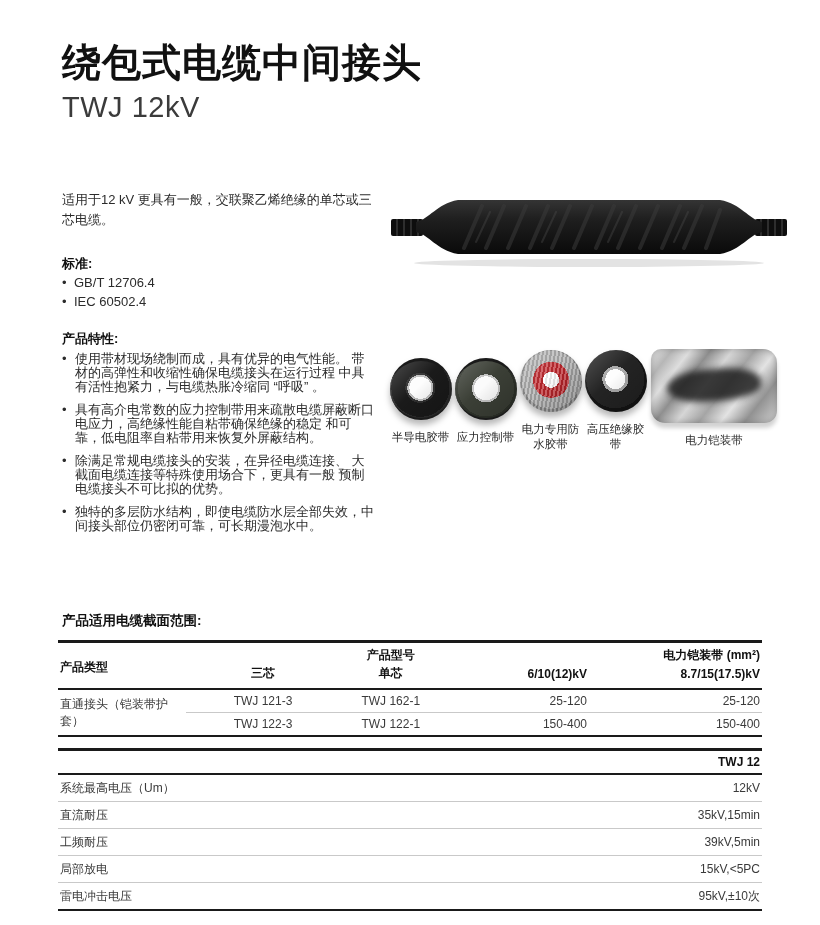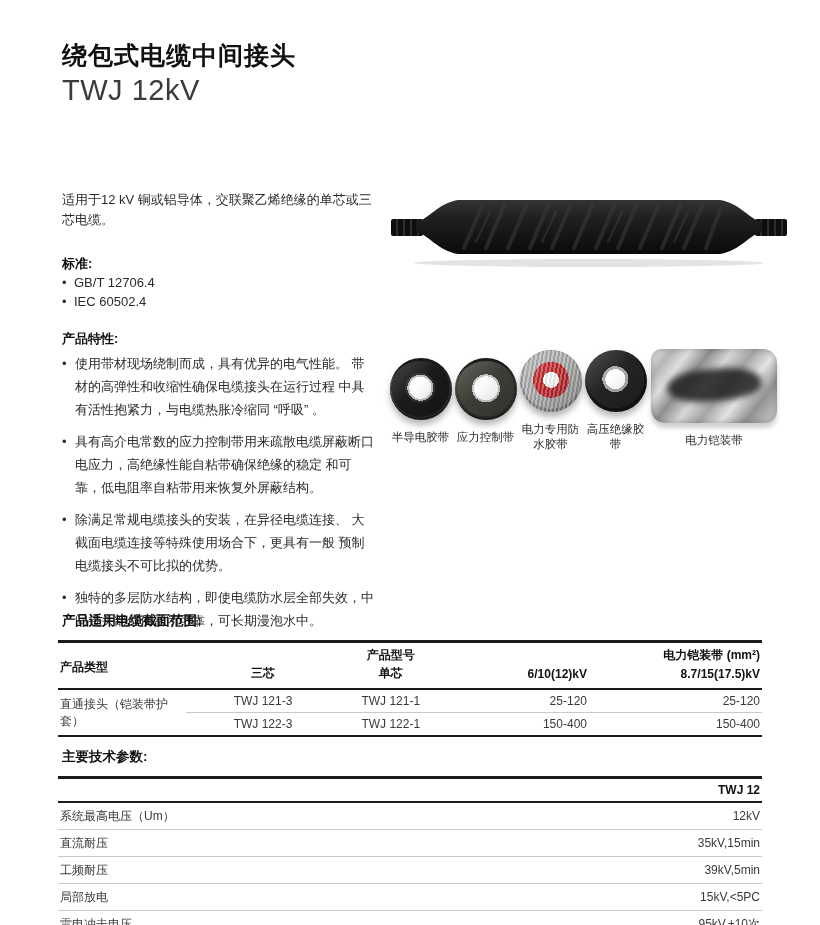--- a/index.html
+++ b/index.html
@@ -8,34 +8,34 @@
   }
   *{box-sizing:border-box;}
   html,body{margin:0;padding:0;background:#fff;}
   .page{
     position:relative; width:820px; height:925px; background:var(--paper);
     font-family:"Liberation Sans","DejaVu Sans",sans-serif; color:var(--text);
     overflow:hidden;
   }
   
   .header{position:absolute; left:62px; top:40px;}
-  .title{font-size:25px; font-weight:bold; color:var(--ink); letter-spacing:1px; line-height:1.2;}
+  .title{font-size:39px; font-weight:bold; color:var(--ink); letter-spacing:1px; line-height:1.2;}
   .subtitle{font-size:29px; font-weight:400; color:#3b3b3b; margin-top:4px; letter-spacing:0.5px;}
 
   
   .left-col{position:absolute; left:62px; top:188px; width:314px; font-size:13px; line-height:20px; color:var(--text);}
   .sec-heading{font-weight:bold; color:var(--ink); line-height:20px;}
   .app-body{margin-top:2px;}
   .standards{margin-top:24px;}
   ul.plain{list-style:none; margin:0; padding:0;}
   .std-item{line-height:18.5px; padding-left:12px; position:relative;}
   .std-item::before{content:"\2022"; position:absolute; left:0;}
   .features{margin-top:18px;}
   .features .sec-heading{margin-bottom:3px;}
-  .feat-item{line-height:23px; padding-left:13px; position:relative;}
+  .feat-item{line-height:14px; padding-left:13px; position:relative;}
   .feat-item::before{content:"\2022"; position:absolute; left:0;}
   .feat-item + .feat-item{margin-top:9px;}
 
   
   .joint-img{position:absolute; left:390px; top:186px; width:398px; height:82px;}
   .tapes{position:absolute; left:388px; top:344px; width:402px; display:flex; align-items:center;}
   .tape-item{display:flex; flex-direction:column; align-items:center; width:65px; flex:0 0 65px;}
   .tape-item.wide{width:132px; flex:0 0 132px;}
   .roll{width:62px; height:62px; border-radius:50%; margin-top:6px;
         filter:drop-shadow(0 5px 3px rgba(0,0,0,0.28)); position:relative;}
@@ -85,21 +85,21 @@
 
 <div class="page">
 
   <div class="header">
     <div class="title">绕包式电缆中间接头</div>
     <div class="subtitle">TWJ 12kV</div>
   </div>
 
   <div class="left-col">
     <div>
-      <div class="app-body">适用于12 kV 铜或铝导体，交联聚乙烯绝缘的单芯或三芯电缆。</div>
+      <div class="app-body">适用于12 kV 更具有一般，交联聚乙烯绝缘的单芯或三芯电缆。</div>
     </div>
 
     <div class="standards">
       <div class="sec-heading">标准:</div>
       <ul class="plain">
         <li class="std-item">GB/T 12706.4</li>
         <li class="std-item">IEC 60502.4</li>
       </ul>
     </div>
 
@@ -196,36 +196,35 @@
           <th class="c2">三芯</th>
           <th class="c3">单芯</th>
           <th class="c4">6/10(12)kV</th>
           <th class="c5">8.7/15(17.5)kV</th>
         </tr>
       </thead>
       <tbody>
         <tr class="sep">
           <td class="c1" rowspan="2">直通接头（铠装带护套）</td>
           <td class="c2">TWJ 121-3</td>
-          <td class="c3">TWJ 121-1</td>
+          <td class="c3">TWJ 162-1</td>
           <td class="c4">25-120</td>
           <td class="c5">25-120</td>
         </tr>
         <tr>
           <td class="c2">TWJ 122-3</td>
           <td class="c3">TWJ 122-1</td>
           <td class="c4">150-400</td>
           <td class="c5">150-400</td>
         </tr>
       </tbody>
     </table>
   </div>
 
   <div class="tbl-section two">
-    <div class="tbl-title">主要技术参数:</div>
     <table class="t2">
       <thead>
         <tr>
           <th></th>
           <th>TWJ 12</th>
         </tr>
       </thead>
       <tbody>
         <tr>
           <td class="lbl">系统最高电压（Um）</td>

